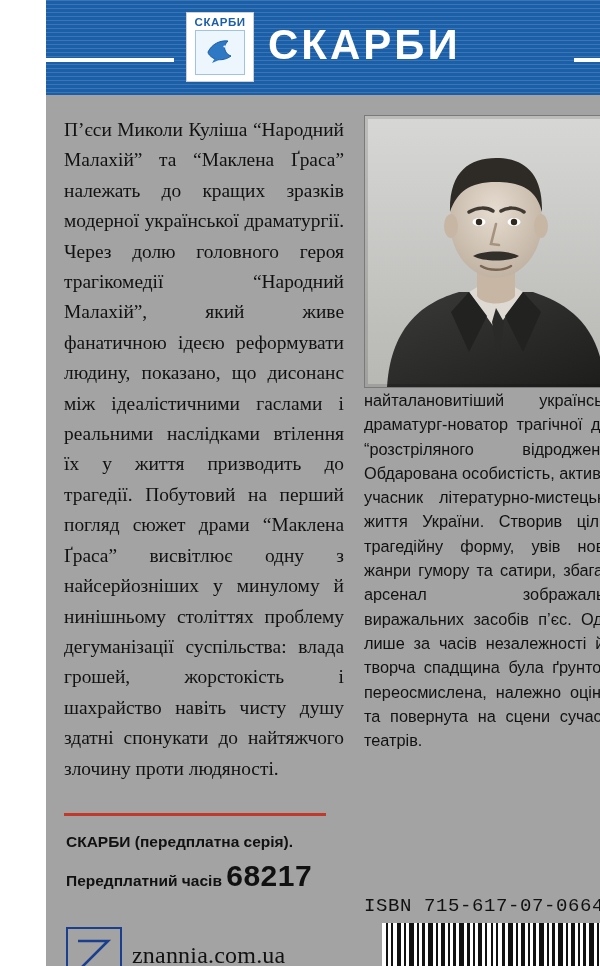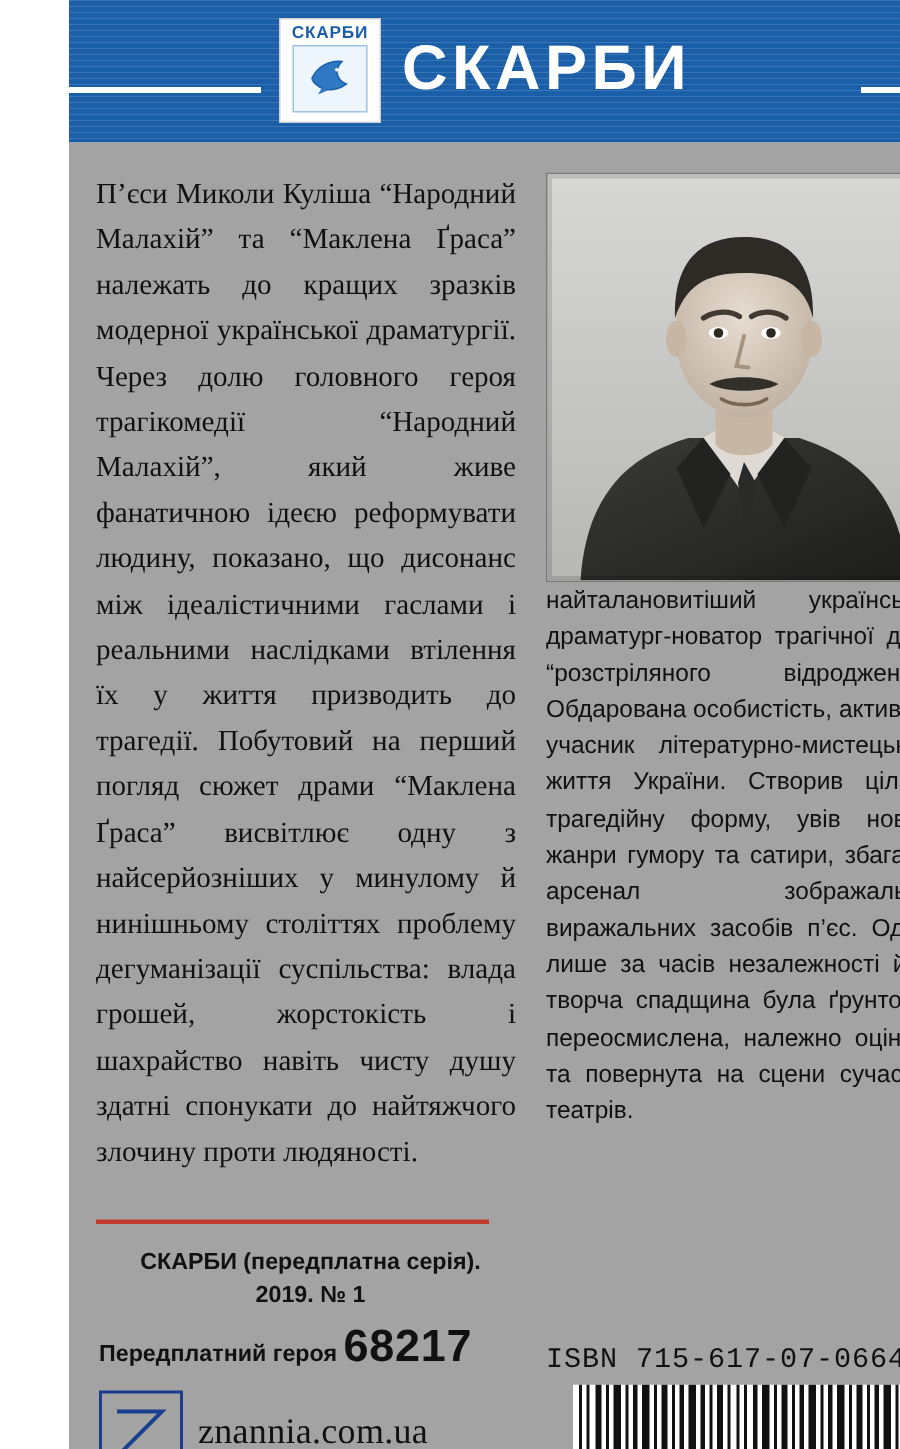--- a/index.html
+++ b/index.html
@@ -154,21 +154,20 @@
     left: 20px;
     top: 736px;
     width: 282px;
     font-family: "Liberation Sans", sans-serif;
     color: #111111;
   }
   .series-line {
     font-size: 15.5px;
     font-weight: bold;
     line-height: 22px;
-    text-align: center;
   }
   .index-line {
     margin-top: 12px;
     font-size: 15.5px;
     font-weight: bold;
     line-height: 22px;
   }
   .index-num {
     font-size: 30px;
     font-weight: bold;
@@ -291,23 +290,22 @@
   <div class="content">
 
     <div class="left-col">
       <p class="blurb">П’єси Миколи Куліша “Народний Малахій” та “Маклена Ґраса” належать до кращих зразків модерної української драматургії. Через долю головного героя трагікомедії “Народний Малахій”, який живе фанатичною ідеєю реформувати людину, показано, що дисонанс між ідеалістичними гаслами і реальними наслідками втілення їх у життя призводить до трагедії. Побутовий на перший погляд сюжет драми “Маклена Ґраса” висвітлює одну з найсерйозніших у минулому й нинішньому століттях проблему дегуманізації суспільства: влада грошей, жорстокість і шахрайство навіть чисту душу здатні спонукати до найтяжчого злочину проти людяності.</p>
     </div>
 
     <div class="left-rule"></div>
 
     <div class="series-block">
       <div class="series-line">СКАРБИ (передплатна серія).</div>
-      <div class="series-line">2019. № 1</div>
       <div class="index-line">
-        <span>Передплатний героя</span>
+        <span>Передплатний часів</span>
         <span class="index-num">68217</span>
       </div>
     </div>
 
     <div class="pub">
       <div class="pub-mark">
         <svg viewBox="0 0 52 52" width="52" height="52">
           <path d="M10 12 H40 L12 40 H42" fill="none" stroke="#1b3f8f" stroke-width="2.6"></path>
         </svg>
       </div>

